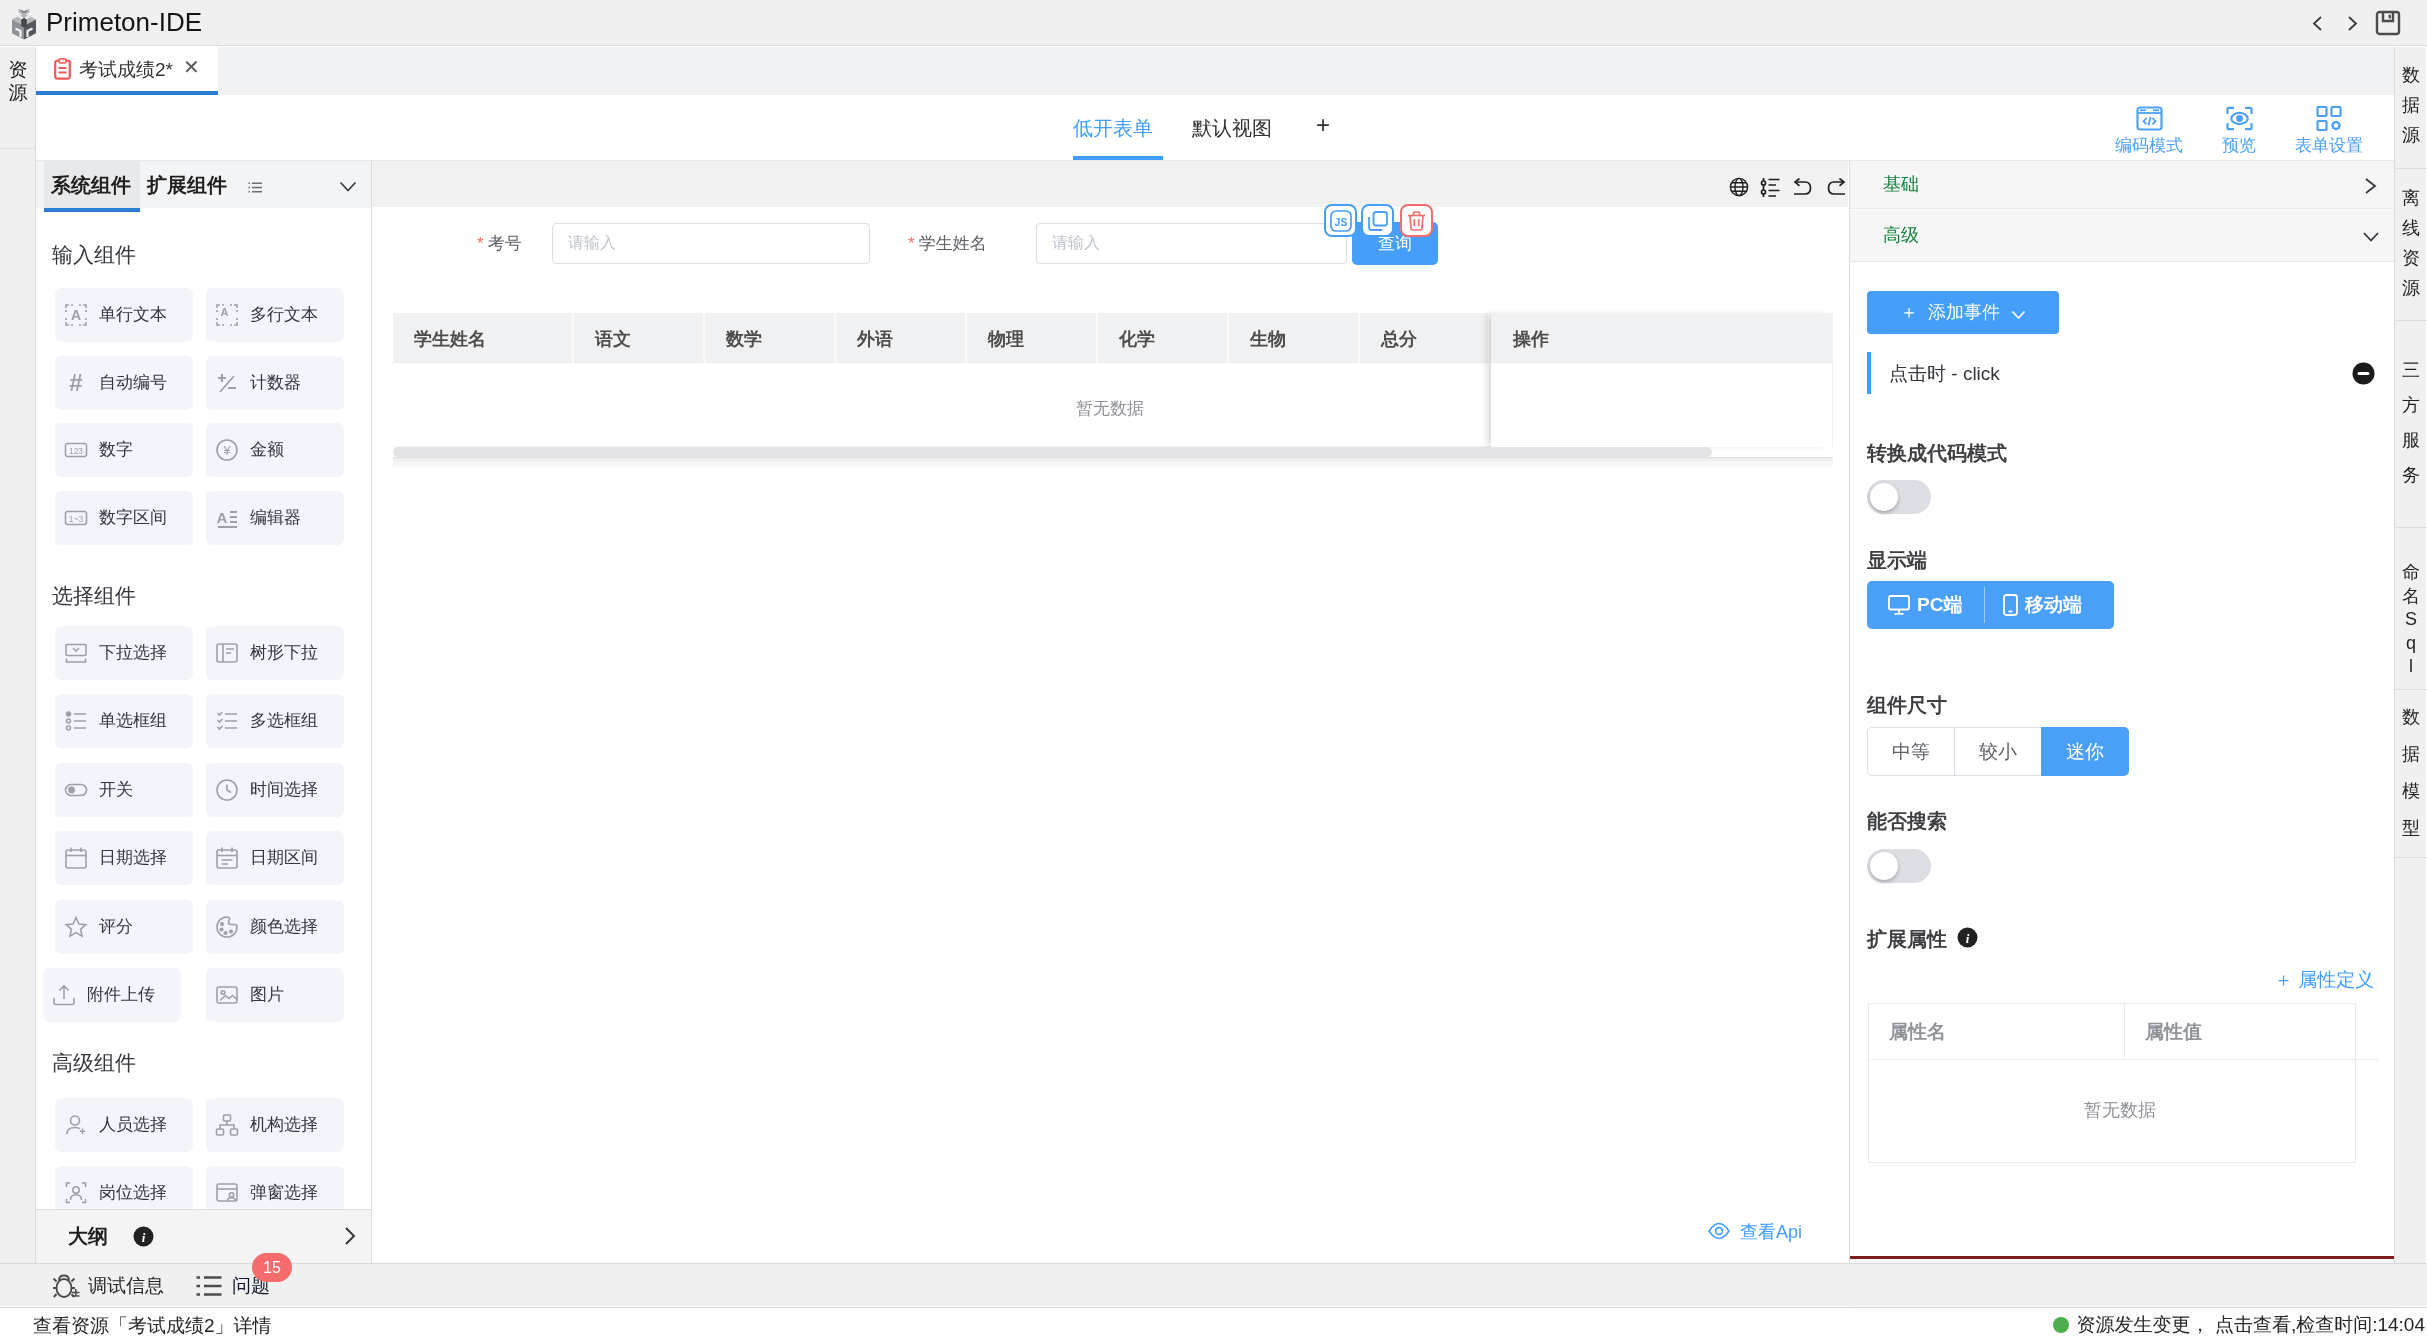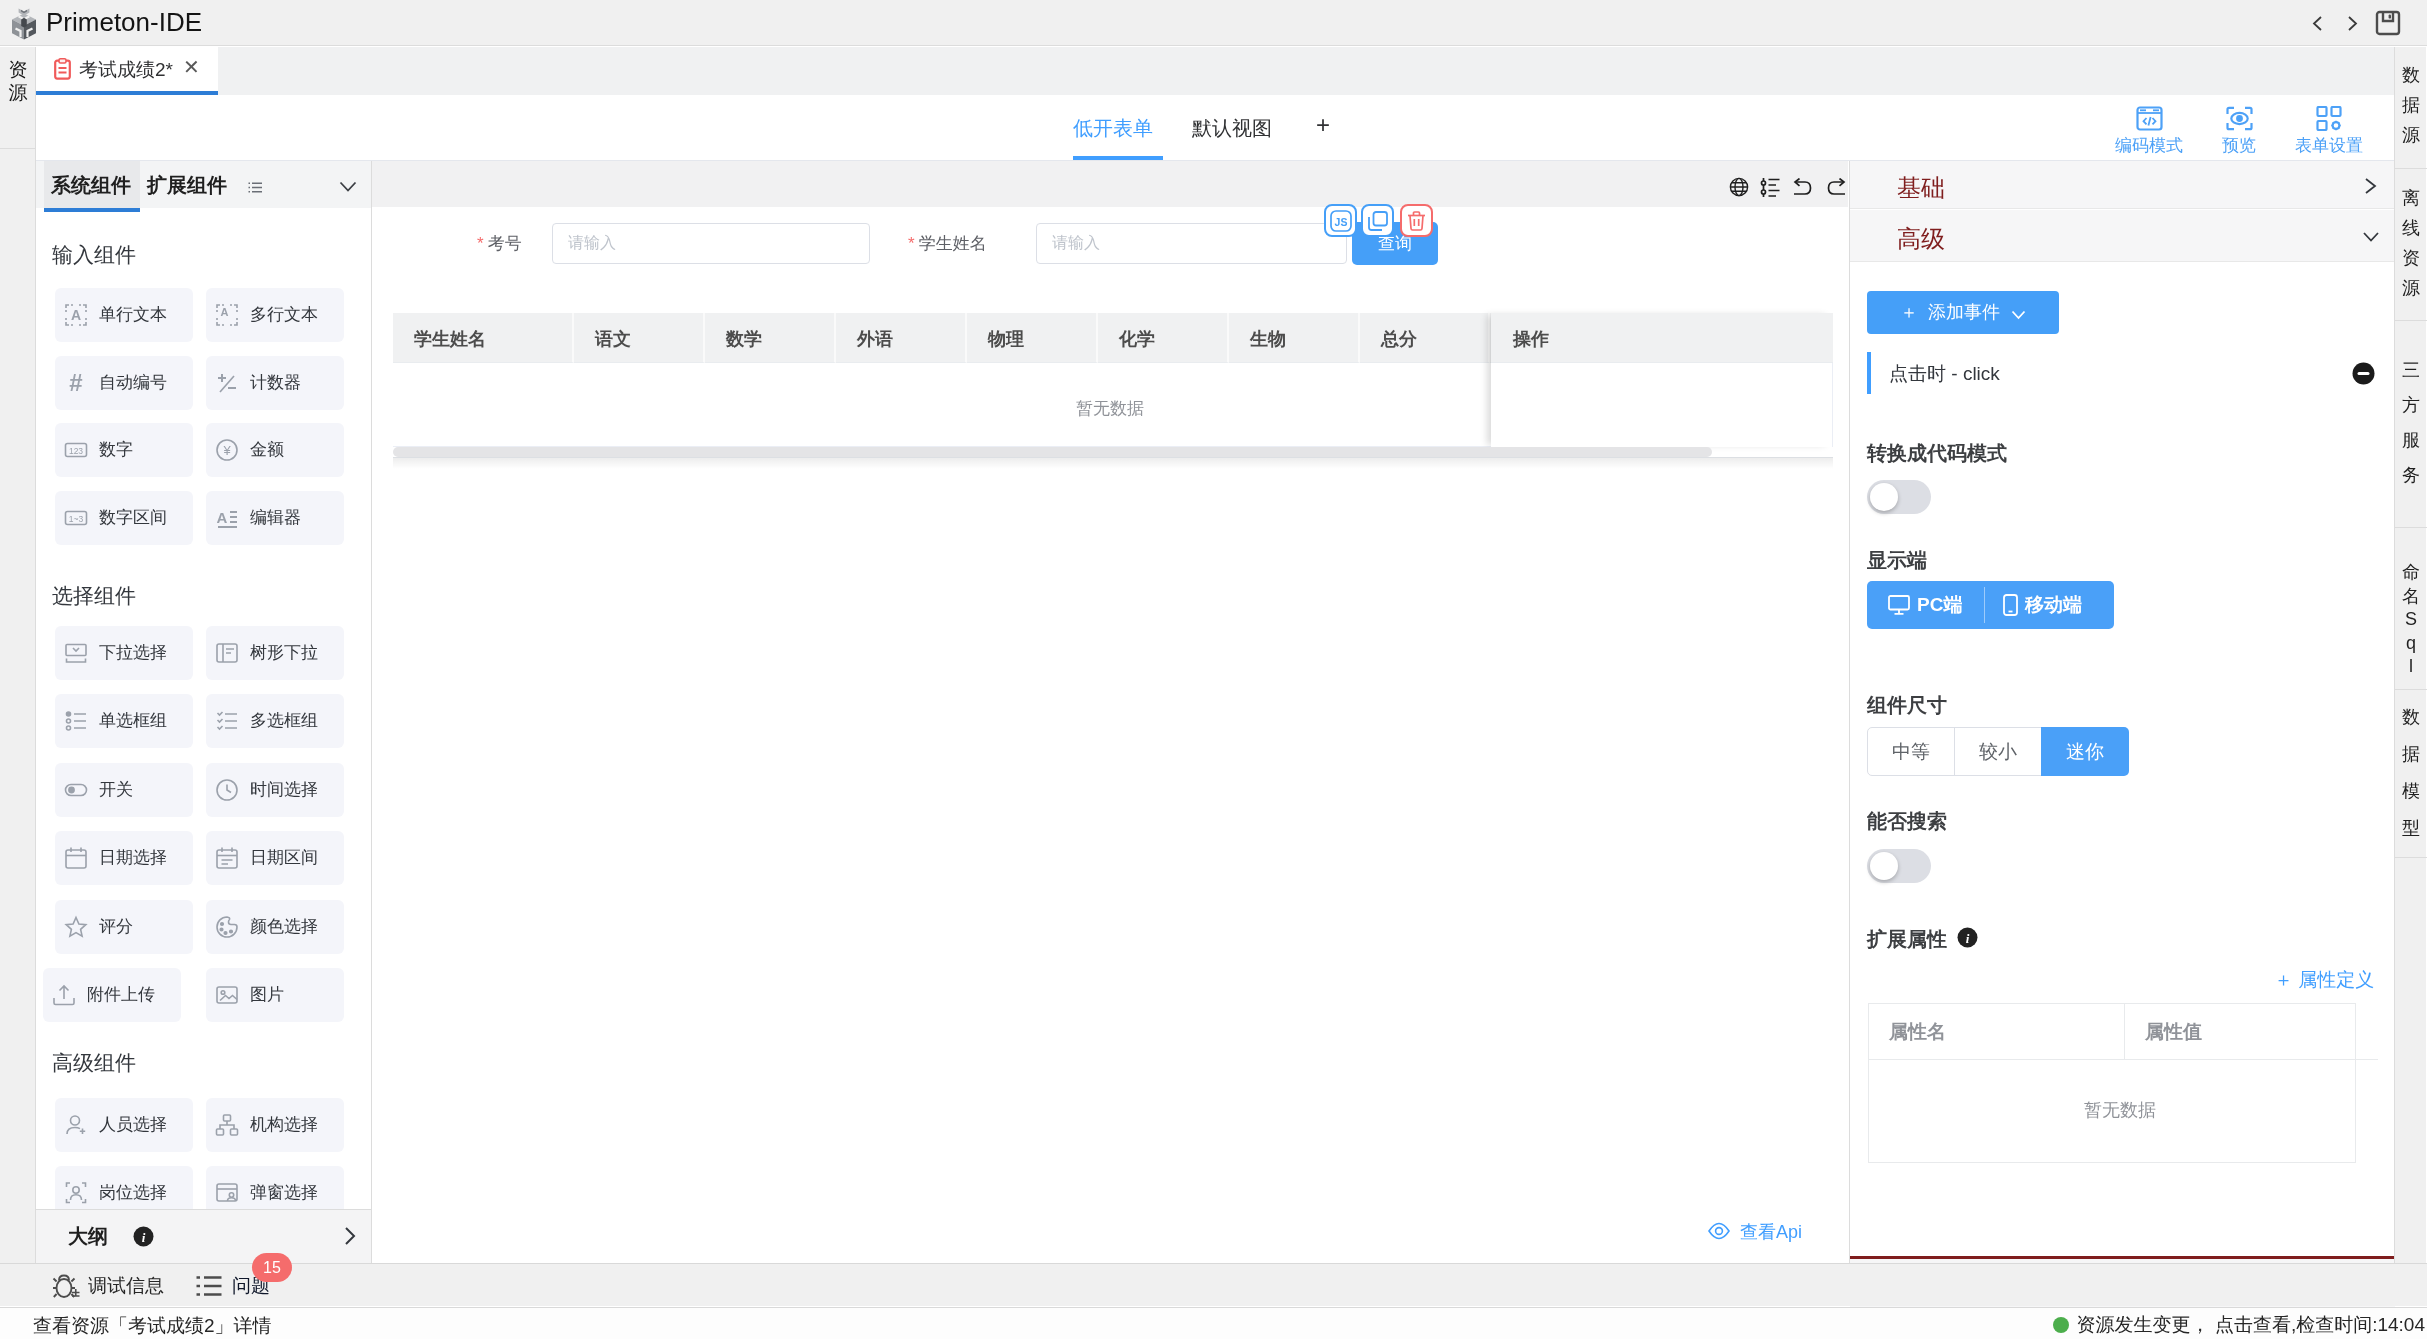--- a/index.html
+++ b/index.html
@@ -51,21 +51,21 @@
   .flabel { position:absolute; top:71px; font-size:17px; color:#5e6066; }
   .fstar { color:#f56c6c; margin-right:4px; }
   #qbtn { position:absolute; left:980px; top:61px; width:86px; height:43px; background:#459ff8; border-radius:5px; color:#fff; font-size:17px; text-align:center; line-height:43px; }
   .badge { position:absolute; top:43px; width:33px; height:33px; background:#fff; border-radius:8px; }
   .th { position:absolute; top:0; height:50px; background:#f0f1f2; border-bottom:1px solid #e9ecef; border-right:2px solid #fafafa; }
   .th span { position:absolute; top:14px; left:21px; font-size:18px; font-weight:bold; color:#4c4c4c; }
 
   
   #rpanel { left:1849px; top:161px; width:545px; height:1102px; background:#fff; border-left:1px solid #dcdcdc; }
   .rsec { position:absolute; left:0; width:545px; background:#f6f6f7; border-bottom:1px solid #e8e8e8; }
-  .rsec .t { position:absolute; left:33px; font-size:24px; color:#7f1d1d;margin-left:14px; }
+  .rsec .t { position:absolute; left:33px; font-size:18px; color:#15803d; }
   .rlabel { position:absolute; left:17px; font-size:20px; font-weight:bold; color:#3d3f42; }
   .toggle { position:absolute; left:17px; width:64px; height:34px; background:#dcdee4; border-radius:17px; }
   .toggle .knob { position:absolute; left:3px; top:3px; width:28px; height:28px; background:#fff; border-radius:50%; box-shadow:0 2px 4px rgba(0,0,0,.25); }
 
   
   #rstrip { left:2395px; top:47px; width:32px; height:1216px; background:#f0f0f0; border-left:1px solid #dcdcdc; margin-left:-1px; }
   #rstrip .s { position:absolute; left:0; width:32px; text-align:center; font-size:18px; color:#1f1f1f; line-height:26px; }
   #rstrip .b { position:absolute; left:0; width:32px; border-bottom:1px solid #dcdcdc; }
 
   

